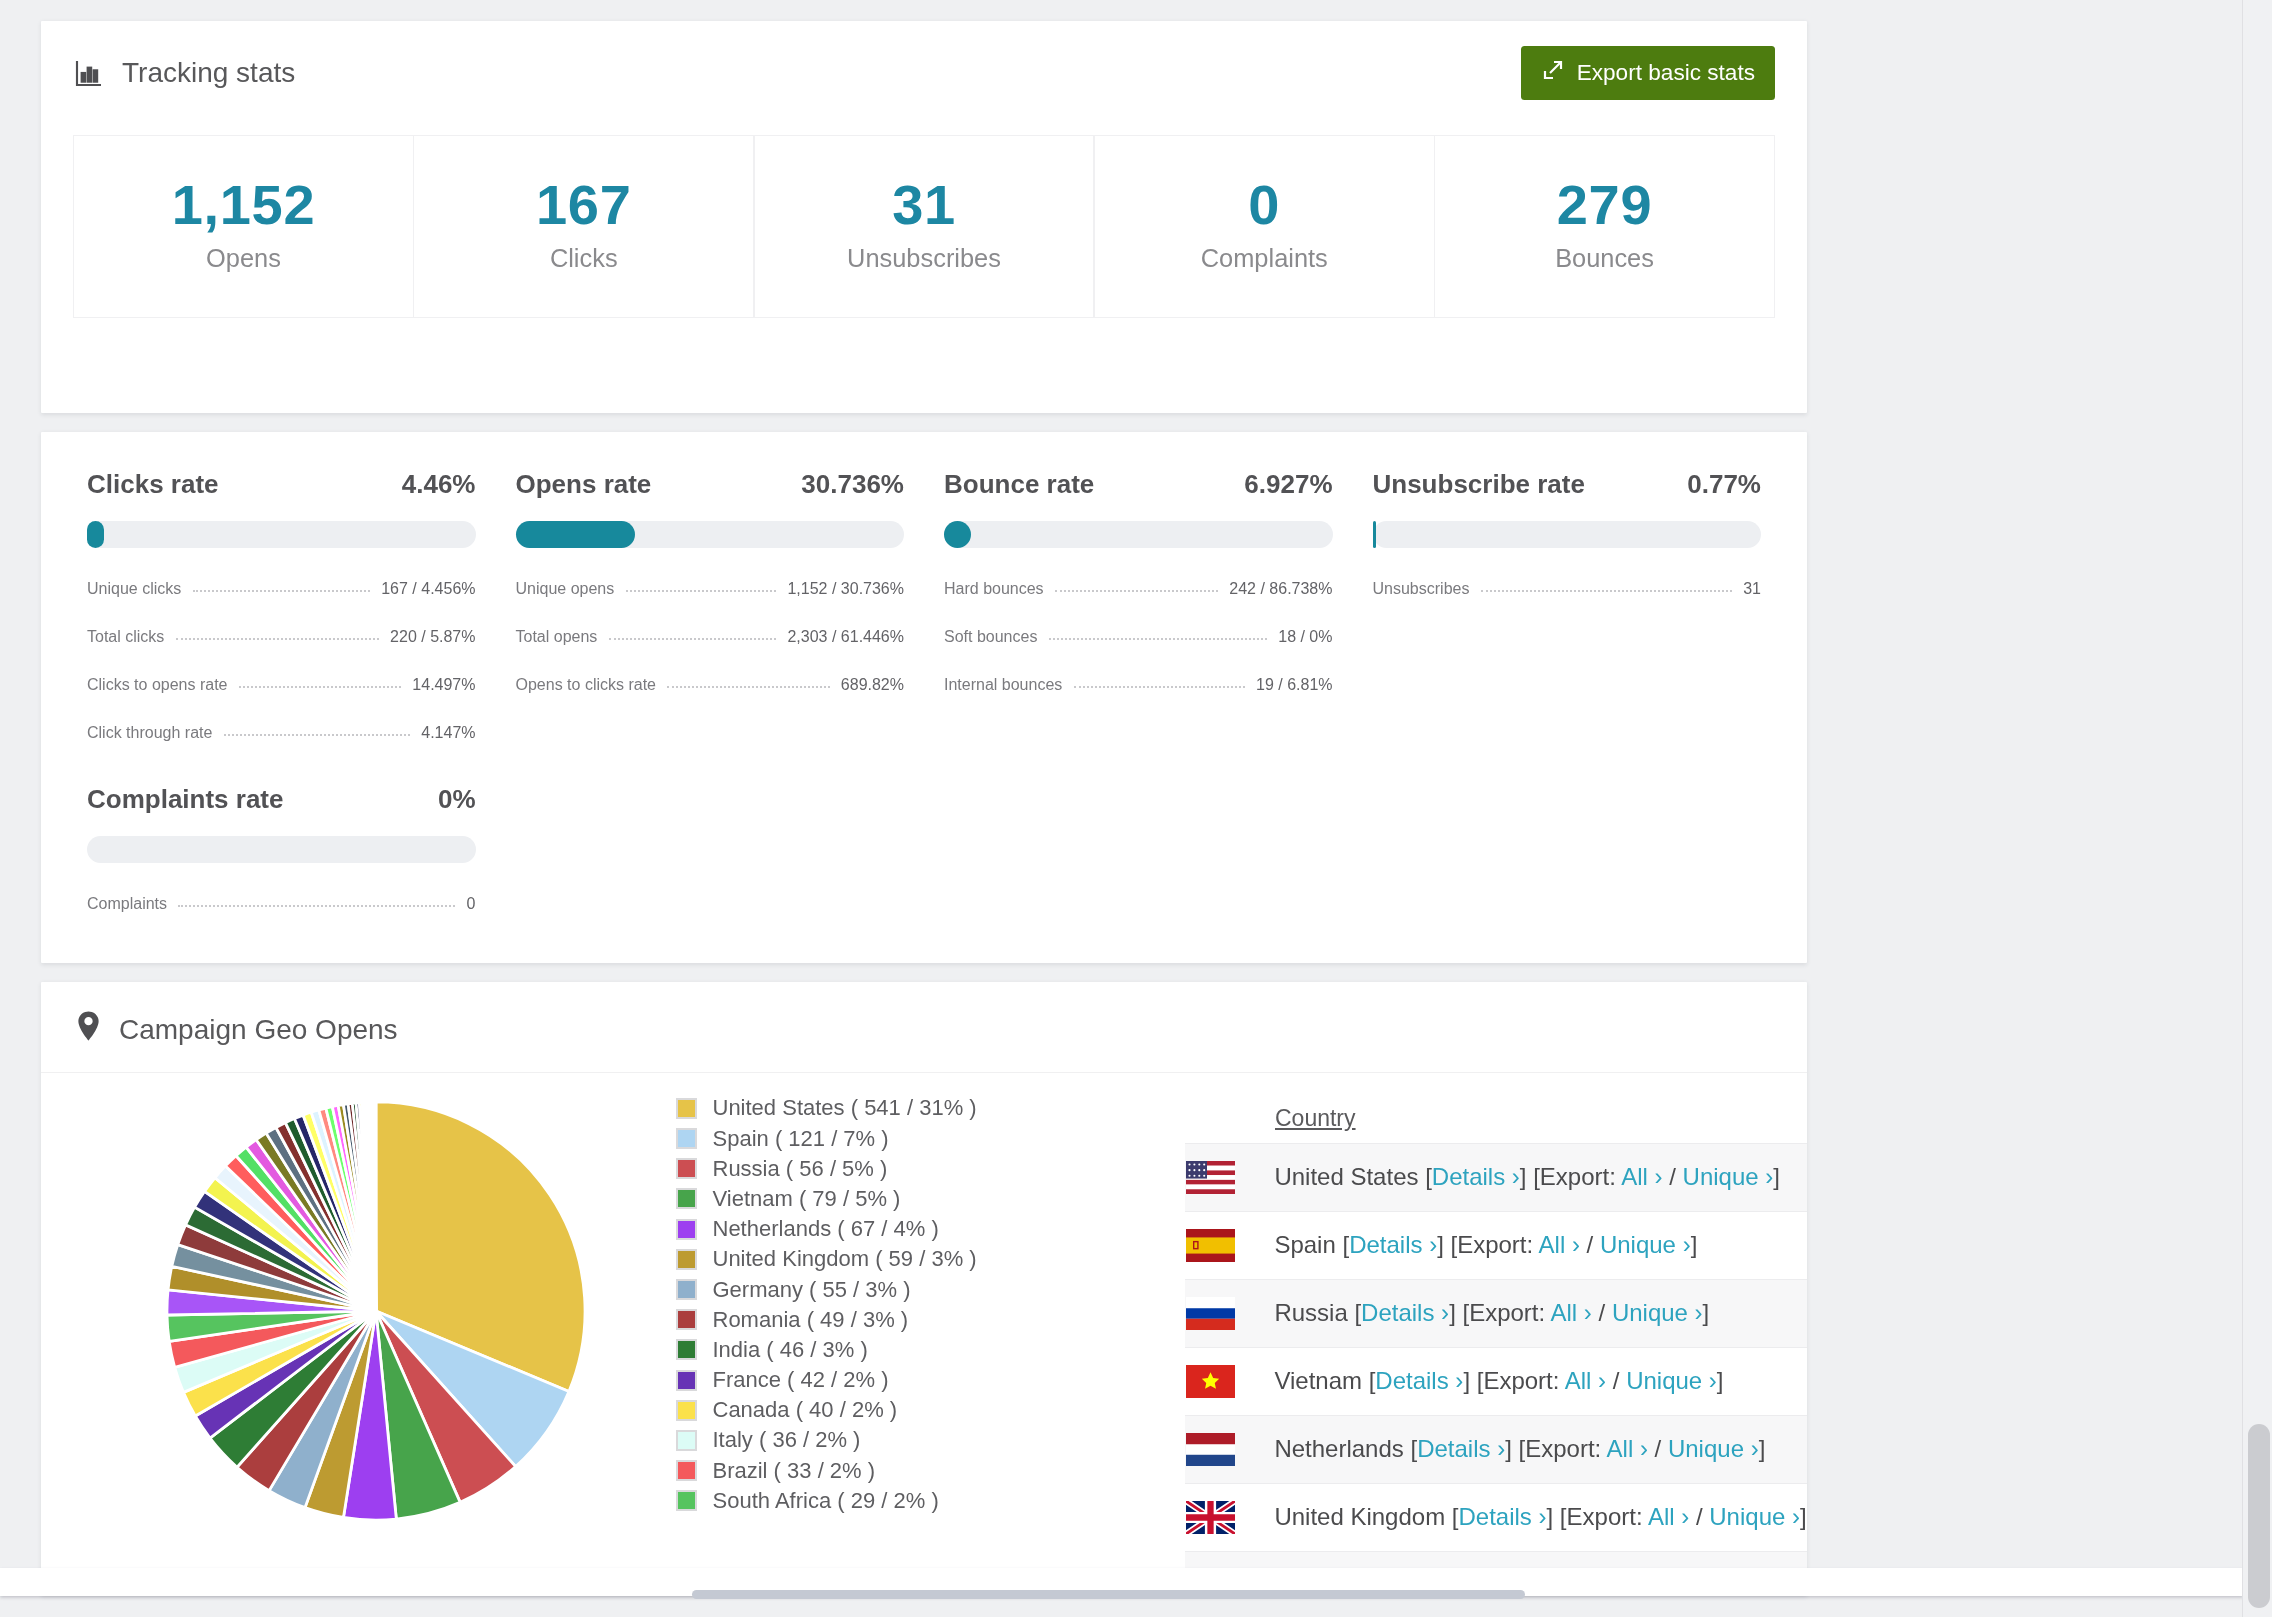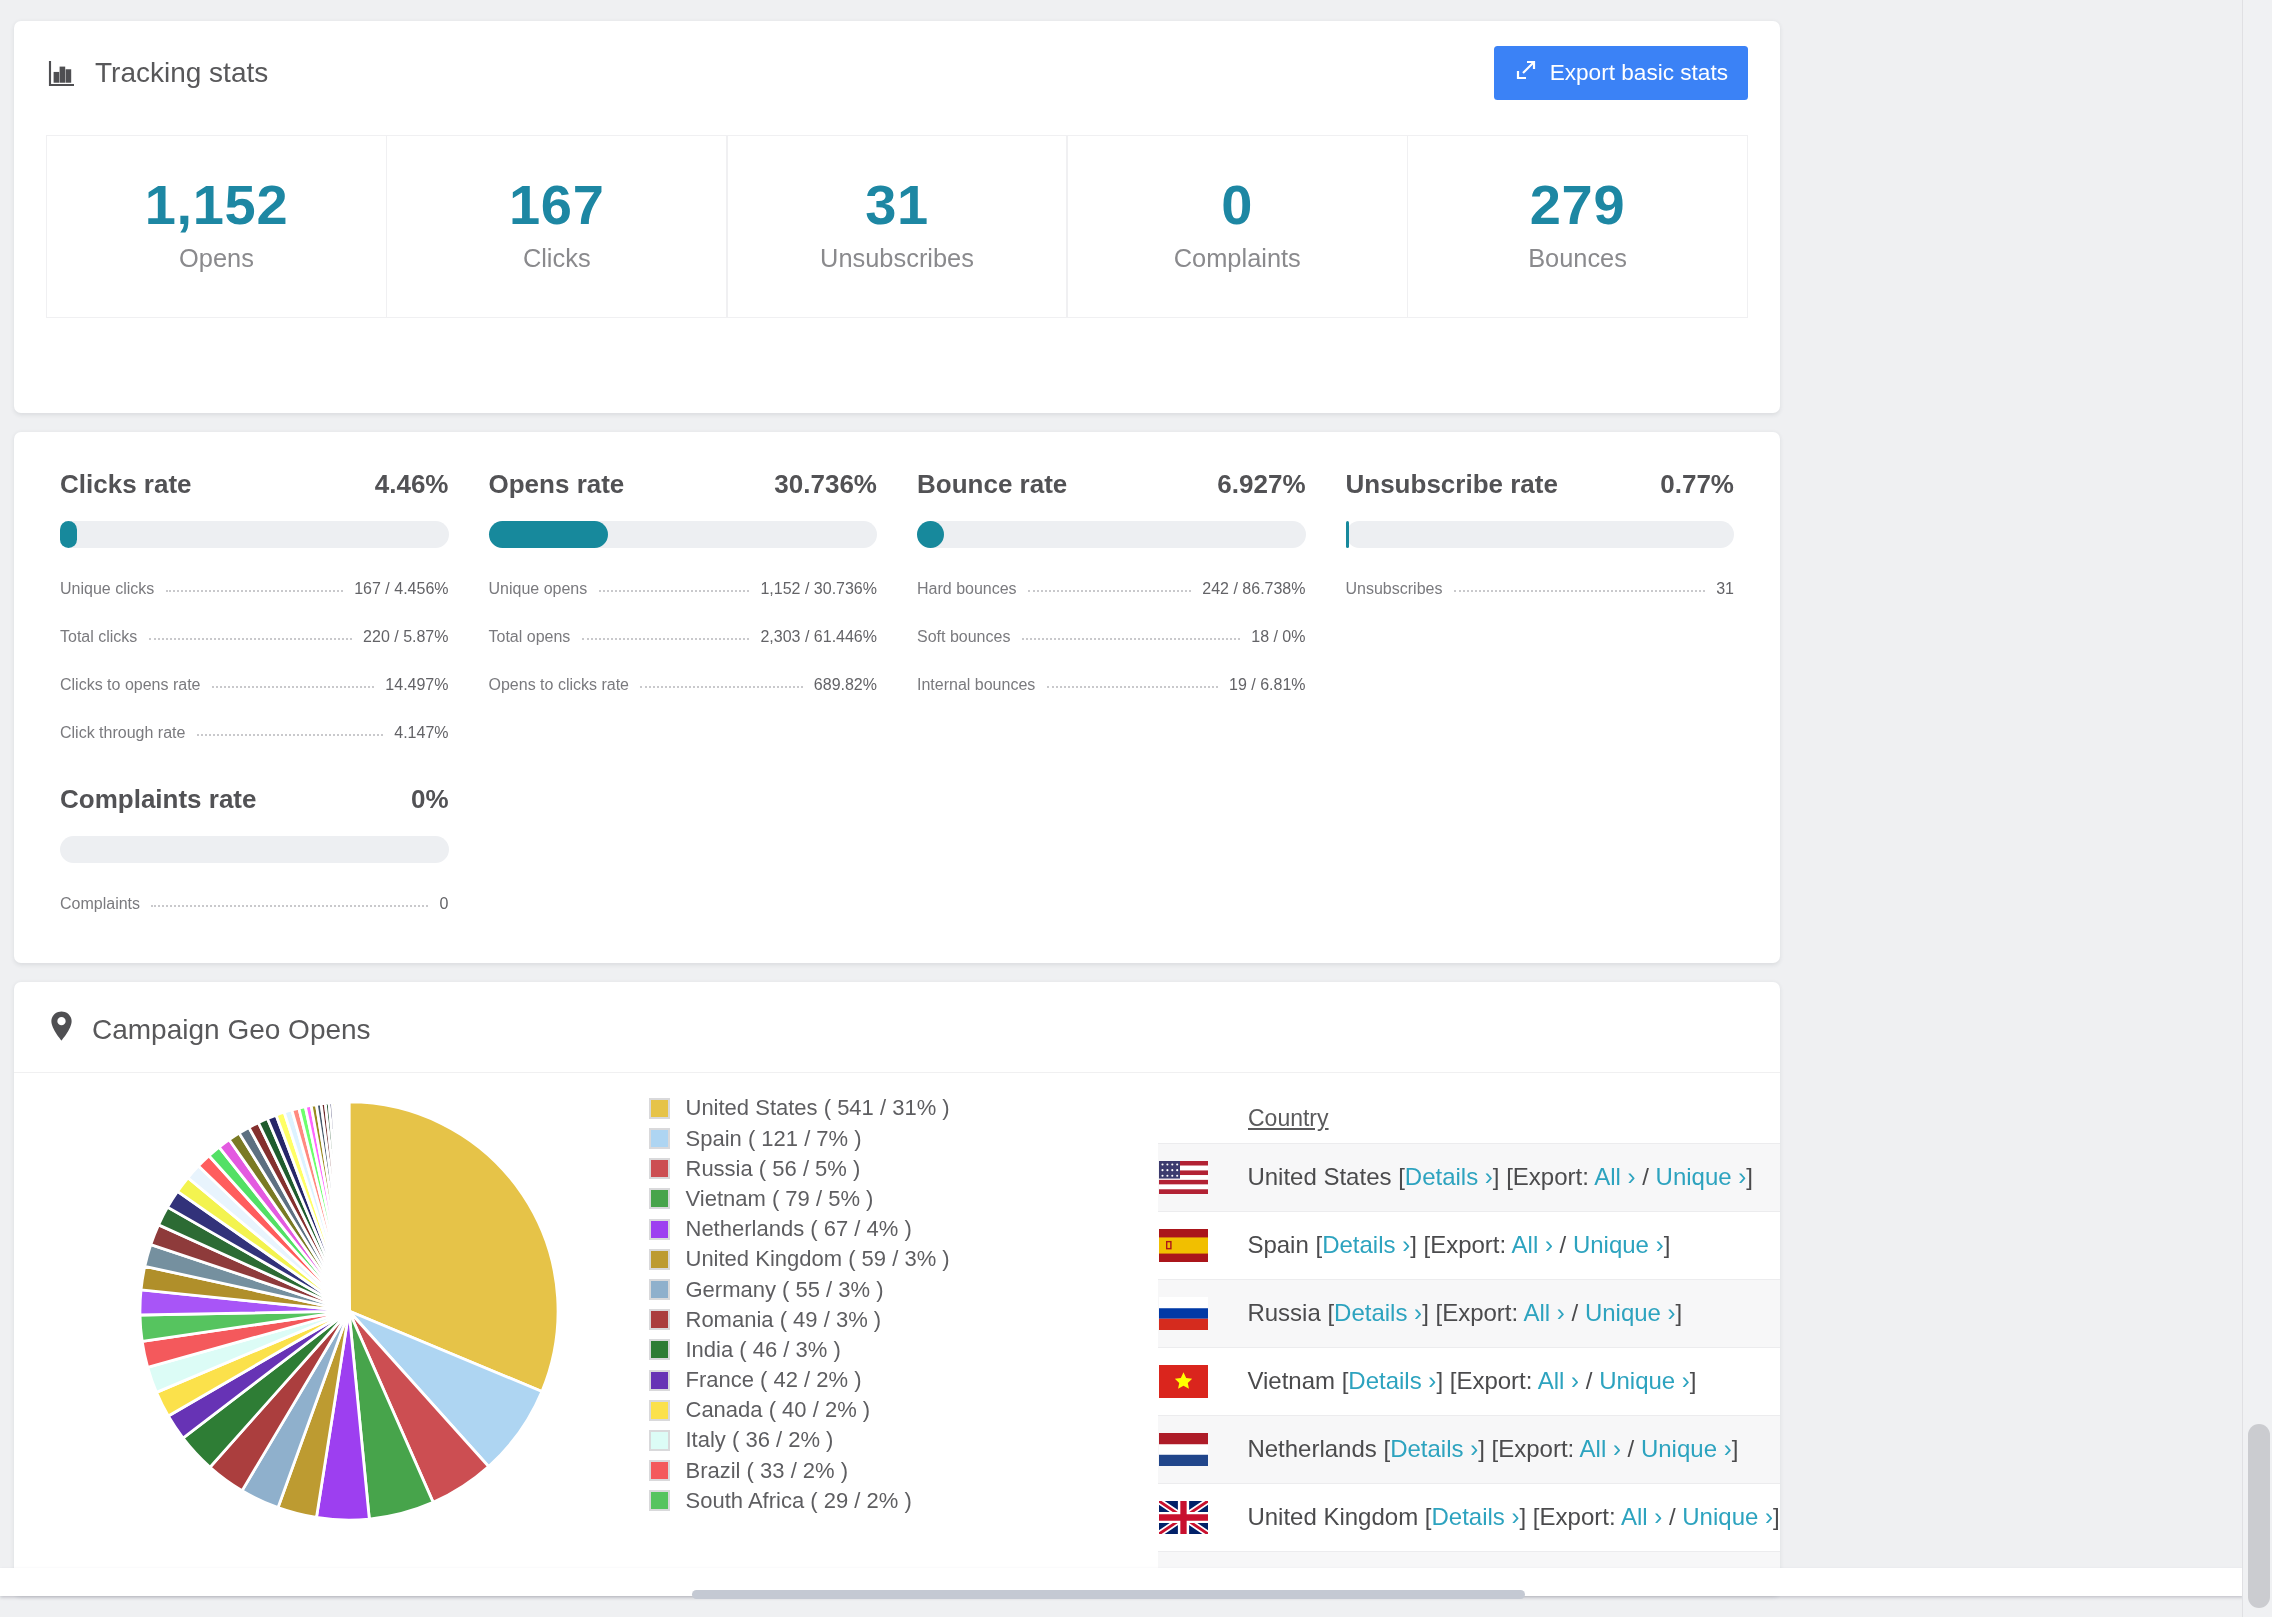--- a/index.html
+++ b/index.html
@@ -1,30 +1,30 @@
 <!DOCTYPE html>
 <html style="font-size:11.3px"><head>
 <meta charset="utf-8">
 <style>
   html,body{margin:0;padding:0;}
   body{
     width:2273px;height:1618px;position:relative;overflow:hidden;
     background:#eff0f2;font-family:"Liberation Sans",sans-serif;
   }
-  .card{position:absolute;left:14px;width:1766px;background:#ffffff;border-radius:7px;
+  .card{position:absolute;left:41px;width:1766px;background:#ffffff;border-radius:1px;
         box-shadow:0 1.4px 4.2px rgba(40,45,60,0.10);}
   #card-tracking{top:21px;height:392px;}
   #card-rates{top:432px;height:531px;}
   #card-geo{top:982px;height:613px;overflow:hidden;}
 
   
   .card-head{display:flex;justify-content:space-between;align-items:center;padding:25.4px 32px 0 32px;}
   .head-title{display:flex;align-items:center;gap:17px;font-size:28px;color:#58585a;}
   .head-title svg{display:block;}
-  .btn-export{display:flex;align-items:center;gap:11.3px;background:#3b82f6;color:#ffffff;
+  .btn-export{display:flex;align-items:center;gap:11.3px;background:#4d7c0f;color:#ffffff;
               font-size:22.6px;padding:12px 20px;border-radius:3.5px;cursor:pointer;border:none;}
   #stats-row{display:flex;margin:35px 32px 0 32px;}
   .stat-box{flex:1;text-align:center;border:0.7px solid #f0f0f2;margin-left:-0.7px;padding:40px 0 44px;background:#fff;}
   .stat-box:first-child{margin-left:0;}
   .stat-value{font-size:56px;font-weight:bold;color:#1d87a3;letter-spacing:0.7px;line-height:1.05;}
   .stat-label{font-size:25.4px;color:#8a8a8d;margin-top:8.5px;text-align:center;}
 
   
   #rates-grid{display:grid;grid-template-columns:repeat(4,1fr);column-gap:40px;row-gap:42px;padding:37px 46px;}
   .rate-head{display:flex;justify-content:space-between;align-items:baseline;

